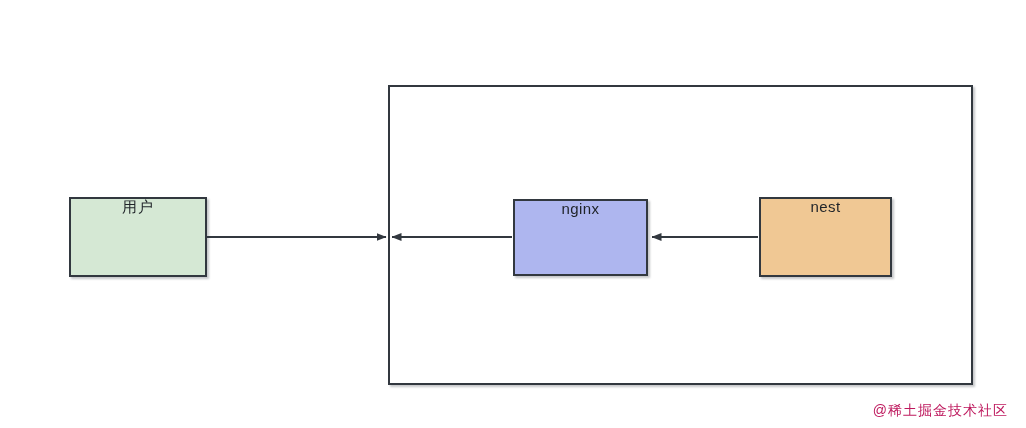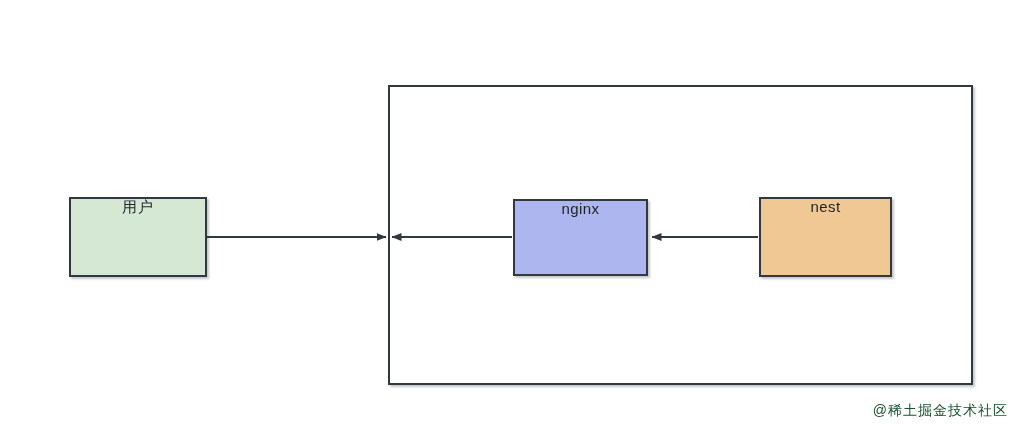--- a/index.html
+++ b/index.html
@@ -73,21 +73,21 @@
     left: 759px;
     top: 197px;
     width: 133px;
     height: 80px;
   }
   #watermark {
     position: absolute;
     right: 18px;
     bottom: 8px;
     font-size: 14px;
-    color: #14532d;
+    color: #be185d;
     letter-spacing: 1px;
     user-select: none;
     white-space: nowrap;
   }
 </style>
 </head>
 <body>
 
 <div id="canvas">
 

